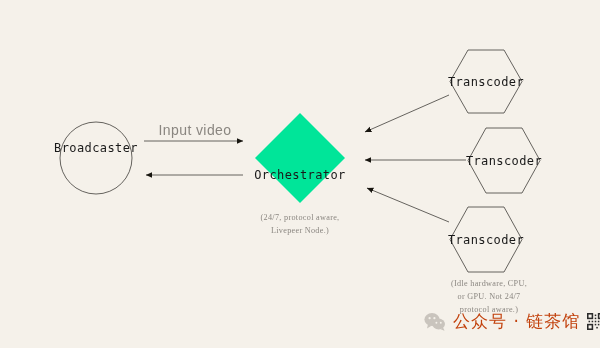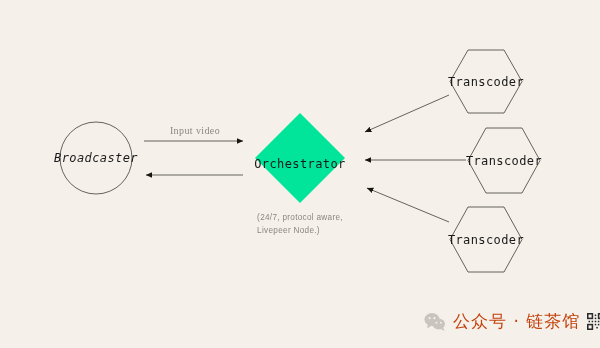--- a/index.html
+++ b/index.html
@@ -31,35 +31,36 @@
     font-family: "DejaVu Sans Mono", "Liberation Mono", monospace;
     font-size: 12px;
     color: #1a1a1a;
     letter-spacing: 0.4px;
     white-space: nowrap;
     transform: translate(-50%, -50%);
     text-align: center;
   }
   .edge-label {
     position: absolute;
-    font-family: Liberation Serif, serif;
-    font-size: 10px;
+    font-family: Liberation Sans, sans-serif;
+    font-size: 14px;
     color: #8a8680;
     letter-spacing: 0.4px;
     white-space: nowrap;
     transform: translate(-50%, -50%);
   }
   .caption {
     position: absolute;
-    font-family: Liberation Sans, sans-serif;
+    font-family: Liberation Serif, serif;
     font-size: 8.2px;
     line-height: 13px;
     color: #8a8680;
     letter-spacing: 0.3px;
     white-space: pre;
+    text-align: center;
     transform: translateX(-50%);
   }
   .watermark {
     position: absolute;
     left: 424px;
     top: 310px;
     display: flex;
     align-items: center;
     gap: 7px;
   }
@@ -105,36 +106,39 @@
 
     <line x1="243" y1="175" x2="146" y2="175" stroke="#55524e" stroke-width="0.9" marker-end="url(#arrowLeft)"></line>
 
     <line x1="449" y1="95" x2="365" y2="132" stroke="#55524e" stroke-width="0.9" marker-end="url(#arrowLeft)"></line>
 
     <line x1="466" y1="160" x2="365" y2="160" stroke="#55524e" stroke-width="0.9" marker-end="url(#arrowLeft)"></line>
 
     <line x1="449" y1="222" x2="367" y2="188" stroke="#55524e" stroke-width="0.9" marker-end="url(#arrowLeft)"></line>
   </svg>
 
-  <div class="node-label" style="left:96px; top:158px;font-style:italic;">Broadcaster</div>
+  <div class="node-label" style="left:96px; top:148px;">Broadcaster</div>
 
-  <div class="node-label" style="left:300px; top:164px;">Orchestrator</div>
+  <div class="node-label" style="left:300px; top:175px;">Orchestrator</div>
 
   <div class="node-label" style="left:486px; top:81.5px;">Transcoder</div>
 
   <div class="node-label" style="left:504px; top:160.5px;">Transcoder</div>
 
   <div class="node-label" style="left:486px; top:239.5px;">Transcoder</div>
 
   <div class="edge-label" style="left:195px; top:130px;">Input video</div>
 
 
   <div class="caption" style="left:300px; top:211px;">(24/7, protocol aware,
 Livepeer Node.)</div>
 
+  <div class="caption" style="left:489px; top:277px;">(Idle hardware, CPU,
+or GPU. Not 24/7
+protocol aware.)</div>
 
   <div class="watermark">
     <svg width="22" height="19" viewBox="0 0 22 19">
       <ellipse cx="8" cy="7.5" rx="7.6" ry="6.4" fill="#c9c4bd"></ellipse>
       <polygon points="4,12 3,16.5 7.5,13.8" fill="#c9c4bd"></polygon>
       <ellipse cx="14.6" cy="12" rx="6.4" ry="5.4" fill="#c9c4bd"></ellipse>
       <polygon points="19,15.6 20.6,18.8 16.6,17.2" fill="#c9c4bd"></polygon>
       <circle cx="5.6" cy="6.2" r="1.1" fill="#F5F1EA"></circle>
       <circle cx="10.4" cy="6.2" r="1.1" fill="#F5F1EA"></circle>
       <circle cx="12.4" cy="10.8" r="0.95" fill="#F5F1EA"></circle>

